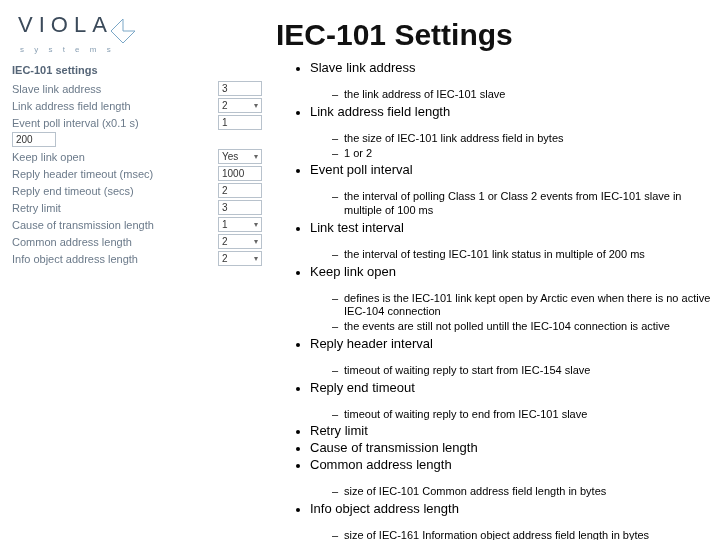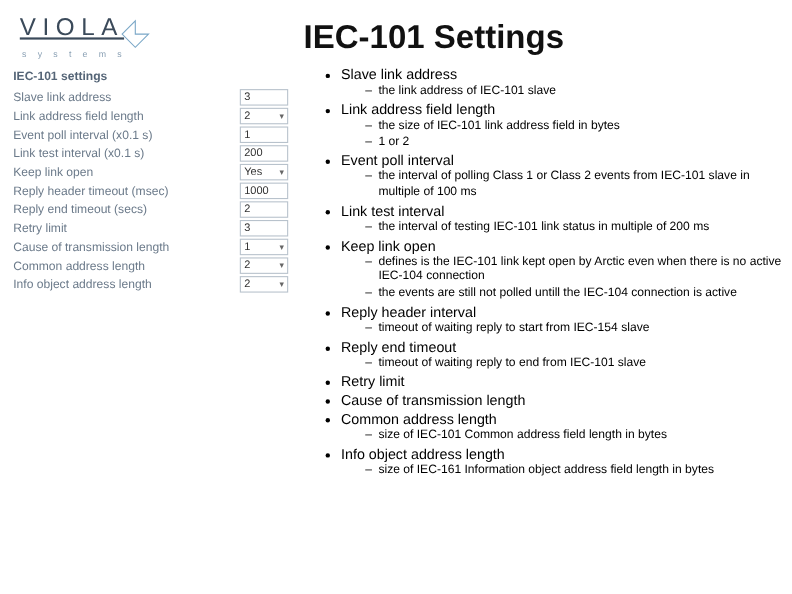--- a/index.html
+++ b/index.html
@@ -8,21 +8,21 @@
     font-family: Arial, Helvetica, sans-serif;
     background: #fff; color: #000;
     position: relative; overflow: hidden;
   }
   .logo {
     position: absolute; top: 12px; left: 18px;
     font-size: 0;
   }
   .logo .brand {
     font-size: 22px; letter-spacing: 6px; color: #3b4a5a;
-    font-weight: 300; font-family: Arial, sans-serif; text-decoration: underline;
+    font-weight: 300; font-family: Arial, sans-serif;
   }
   .logo .sub {
     font-size: 8px; letter-spacing: 4px; color: #8aa0b4;
     display: block; margin-top: -2px; padding-left: 2px;
   }
   .logo svg { vertical-align: middle; }
   .title {
     position: absolute; top: 18px; left: 276px;
     font-size: 30px; font-weight: bold; color: #111;
   }
@@ -51,21 +51,21 @@
     display: inline-flex; align-items: center; justify-content: space-between;
   }
   .panel .sel .car { font-size: 8px; color: #666; }
   .content {
     position: absolute; top: 60px; left: 290px; right: 4px;
     font-size: 12px; color: #000;
   }
   .content ul.top { list-style: disc; padding-left: 20px; }
   .content ul.top > li { margin-bottom: 2px; }
   .content ul.top > li > .t { font-size: 13px; }
-  .content ul.sub { list-style: none; padding-left: 22px; margin-top: 1px; }
+  .content ul.sub { list-style: none; padding-left: 22px; margin-top: 13px; }
   .content ul.sub li { position: relative; font-size: 11px; line-height: 1.25; padding-left: 12px; margin-bottom: 1px; }
   .content ul.sub li:before { content: "–"; position: absolute; left: 0; }
 </style>
 </head>
 <body>
 
 <div class="logo">
   <span class="brand">VIOLA</span>
   <svg width="30" height="30" style="margin-left:-4px">
     <path d="M2 14 L14 2 L14 14 L26 14 L14 26 Z" fill="none" stroke="#7aa7c7" stroke-width="1"></path>
@@ -87,21 +87,20 @@
         <span class="sel">
           <span>2</span>
           <span class="car">▾</span>
         </span>
       </div>
       <div class="row">
         <span class="lbl">Event poll interval (x0.1 s)</span>
         <span class="val">1</span>
       </div>
       <div class="row">
-        <span class="lbl">Link test interval (x0.1 s)</span>
         <span class="val">200</span>
       </div>
       <div class="row">
         <span class="lbl">Keep link open</span>
         <span class="sel">
           <span>Yes</span>
           <span class="car">▾</span>
         </span>
       </div>
       <div class="row">

